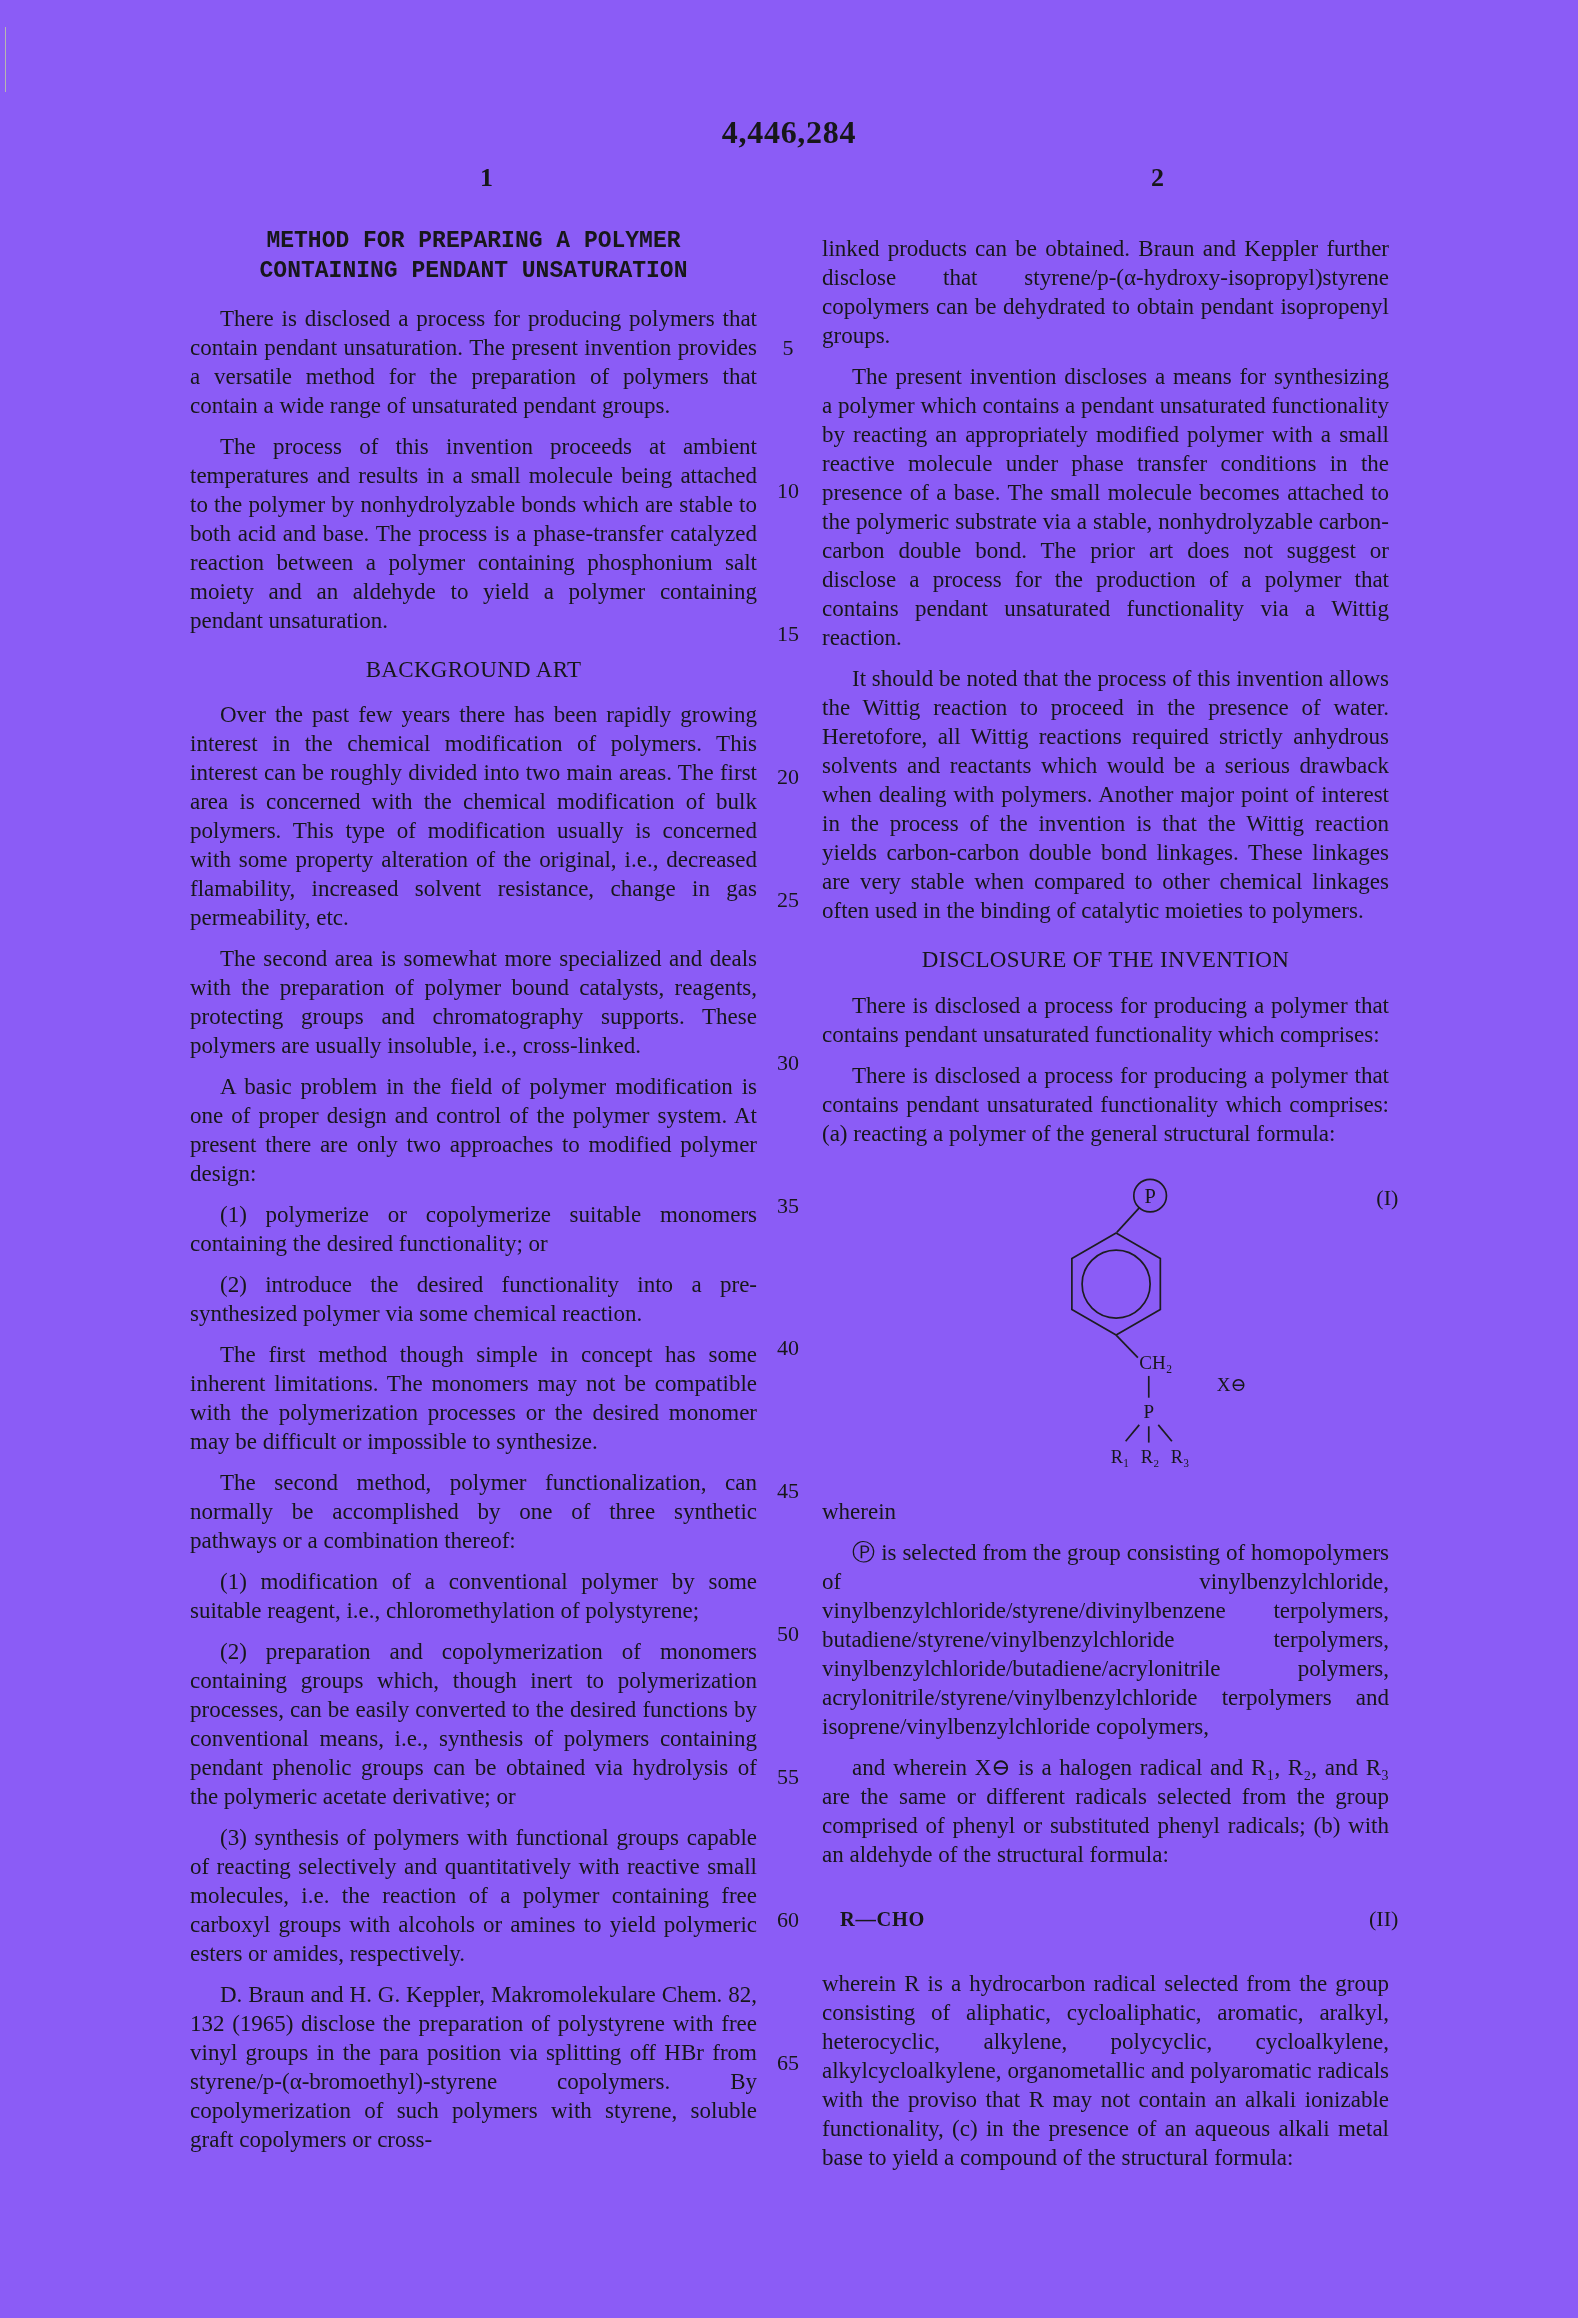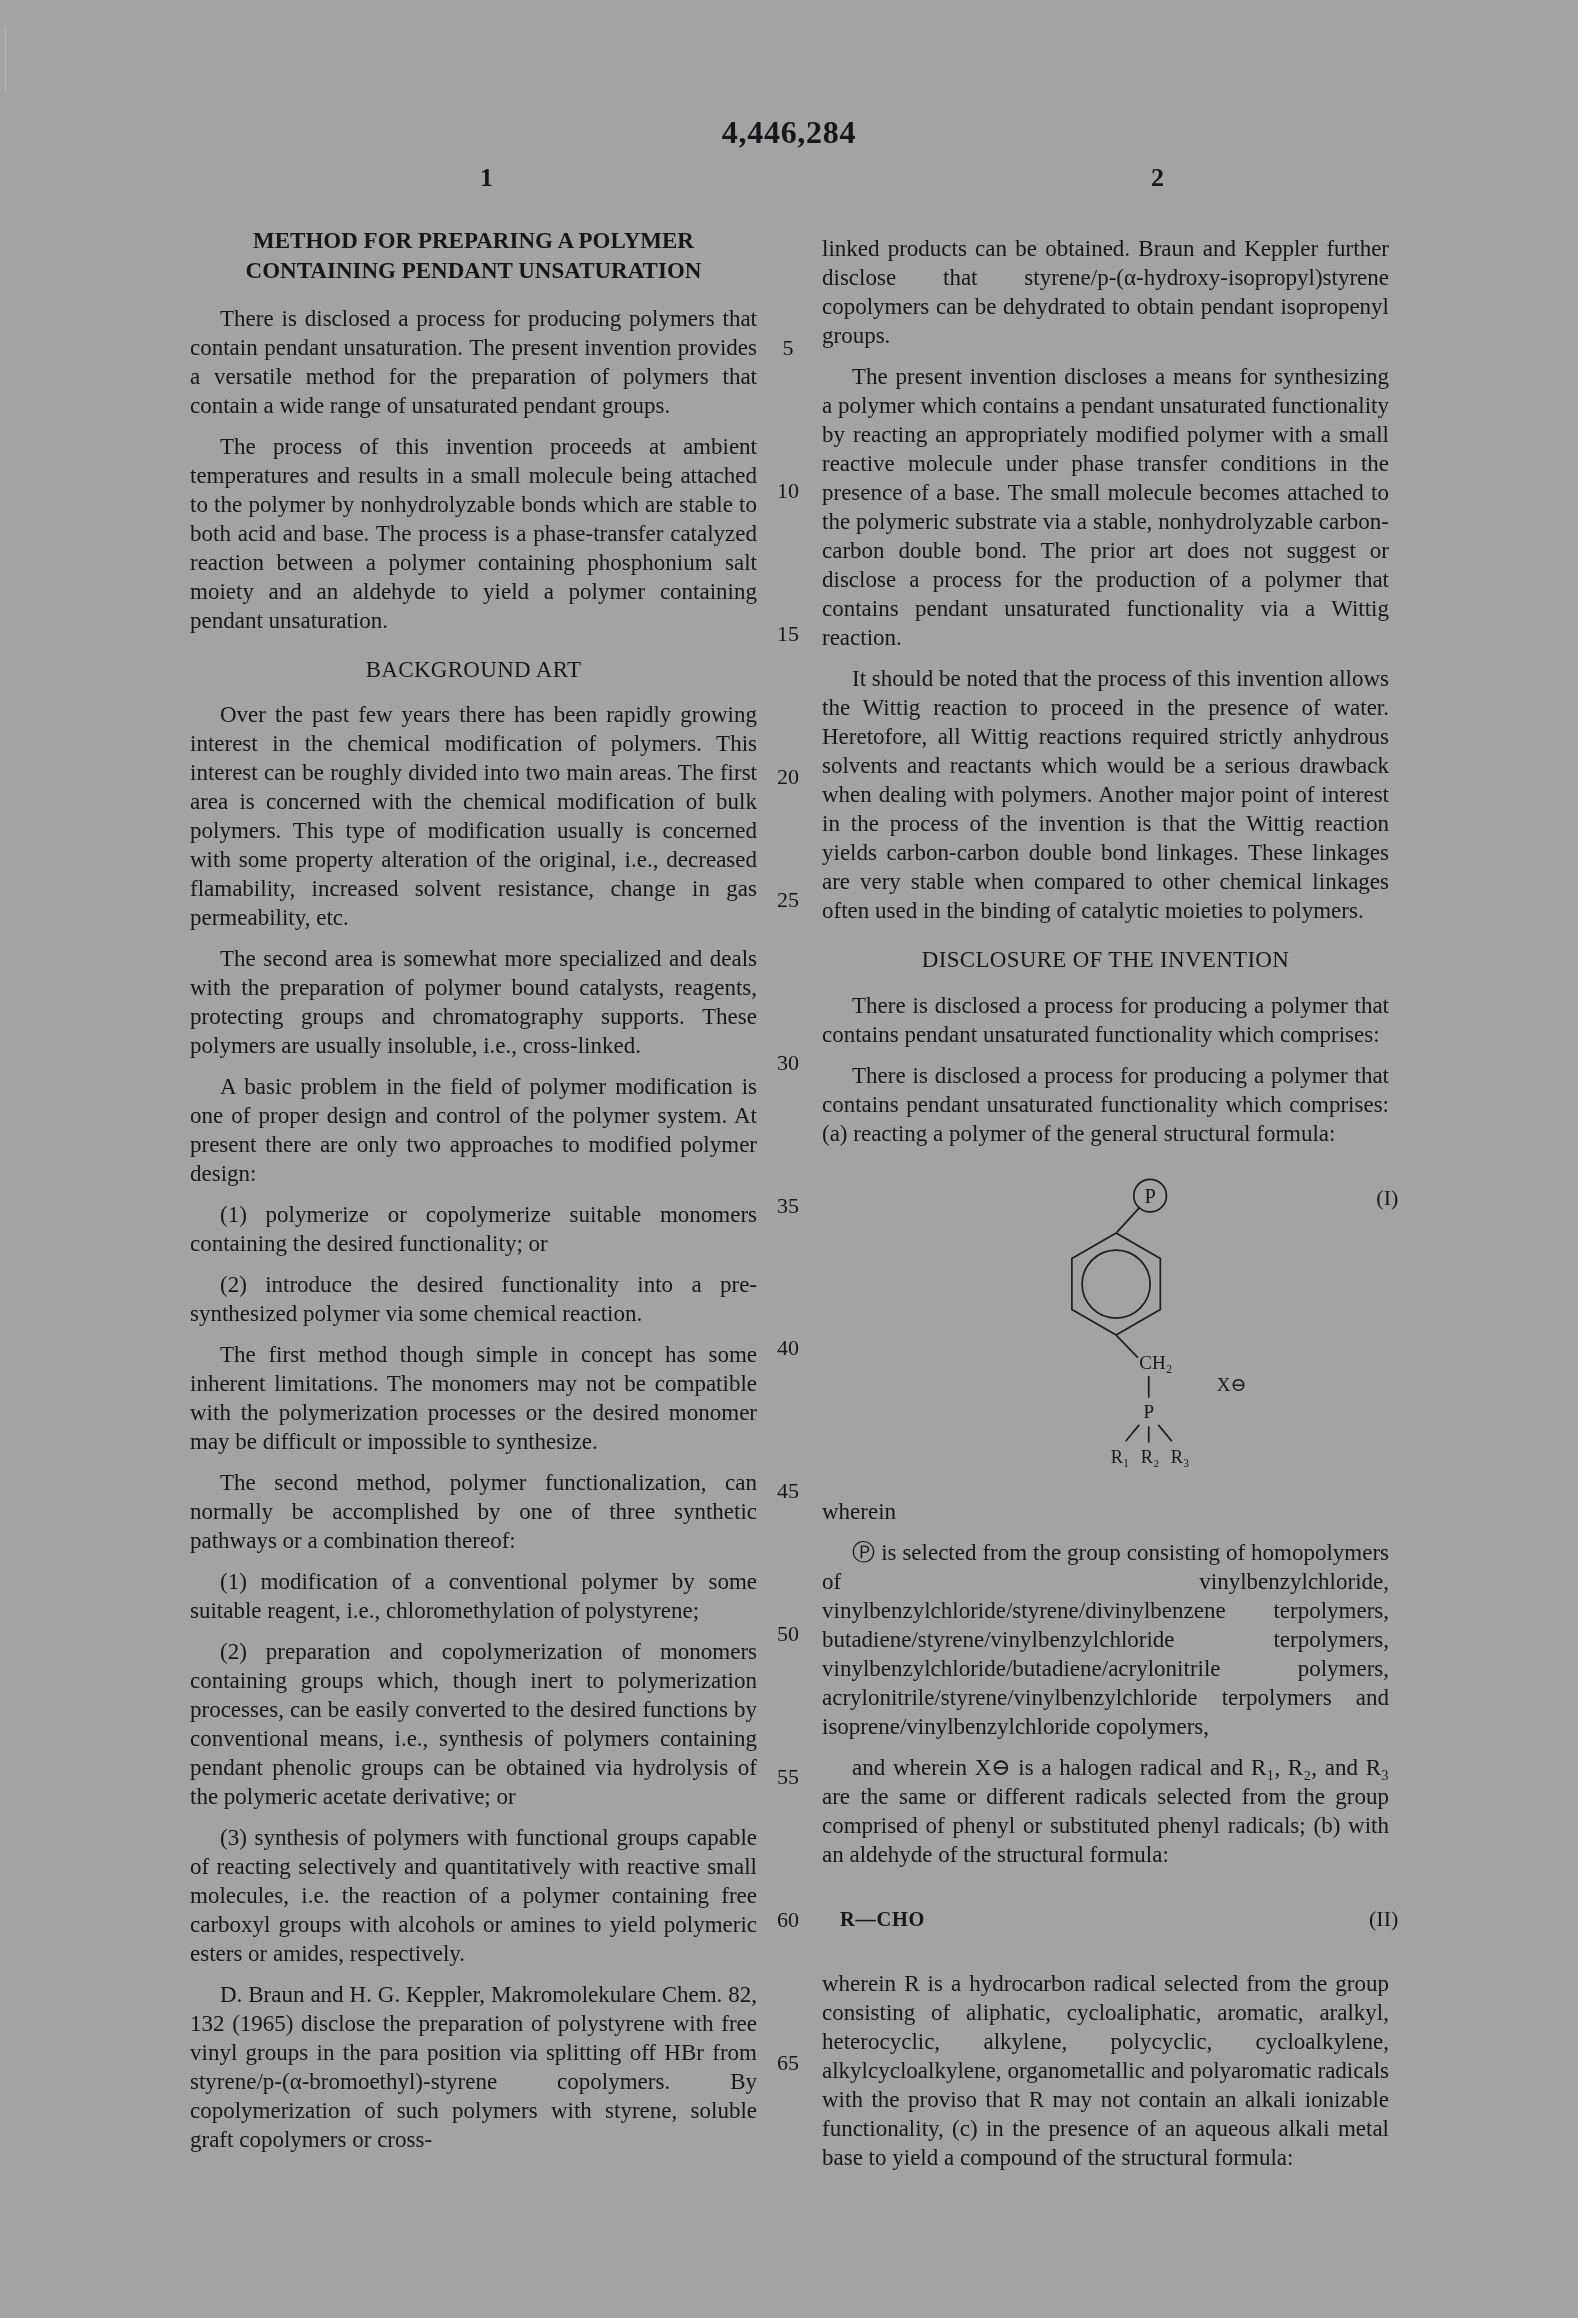--- a/index.html
+++ b/index.html
@@ -1,20 +1,20 @@
 <!DOCTYPE html>
 <html style="font-size:11px"><head>
 <meta charset="utf-8">
 <style>
   * { margin:0; padding:0; box-sizing:border-box; }
   html,body { background:#e9e8e4; }
   .page {
     position:relative;
     width:1578px; height:2319px;
-    background:#a3a3a3;
+    background:#8b5cf6;
     font-family:"Liberation Serif","DejaVu Serif","DejaVu Sans",serif;
     color:#17171a;
     overflow:hidden;
   }
   .scan-mark { position:absolute; left:4.8px; top:27px; width:1.4px; height:65px; background:#b8b7b0; }
   .patent-number {
     position:absolute; top:114px; left:0; width:100%;
     text-align:center; font-size:32px; font-weight:bold; letter-spacing:0.7px;
   }
   .colnum {
@@ -24,21 +24,21 @@
   .colnum-2 { left:1151px; }
   .column {
     position:absolute; width:591px;
     font-size:23px; line-height:29px;
     text-align:justify;
   }
   .col-1 { left:178px; top:222px; }
   .col-2 { left:810px; top:222px; }
   .doc-title {
     text-align:center; font-weight:bold; margin:4.1px 27px 17.7px 27px;
-    font-size:23px; line-height:30px;
+    font-size:23px; line-height:30px;font-family:Liberation Mono, monospace;
   }
   .sect-heading {
     text-align:center; font-weight:normal; font-size:23px;
     margin:20.4px 0 16.3px 0; letter-spacing:0.3px;
   }
   .column p { text-indent:30px; margin:12px; }
   .column p.noindent { text-indent:0; }
   .gutter-num {
     position:absolute; left:767px; width:42px; text-align:center;
     font-size:22px; line-height:29px;

